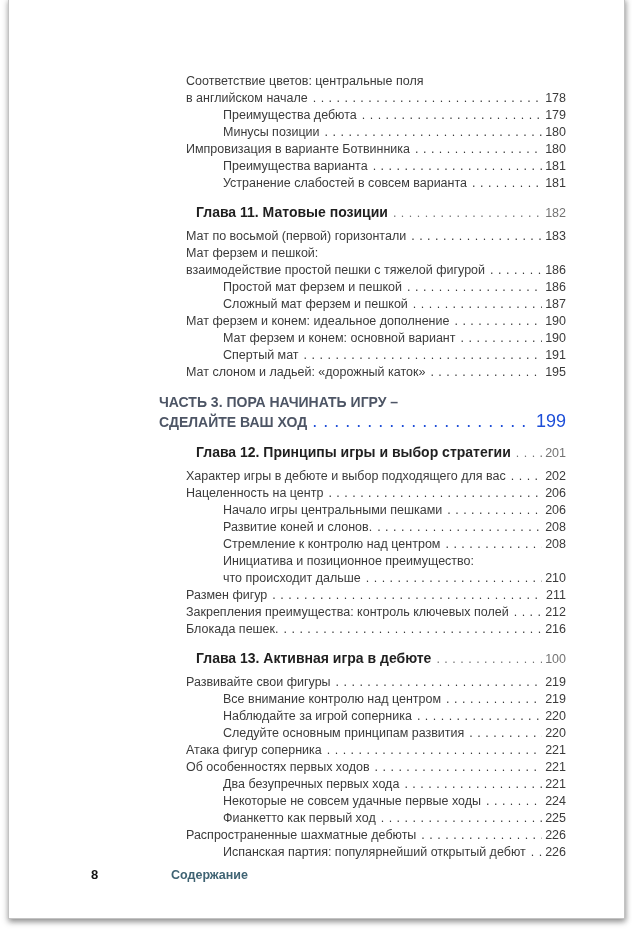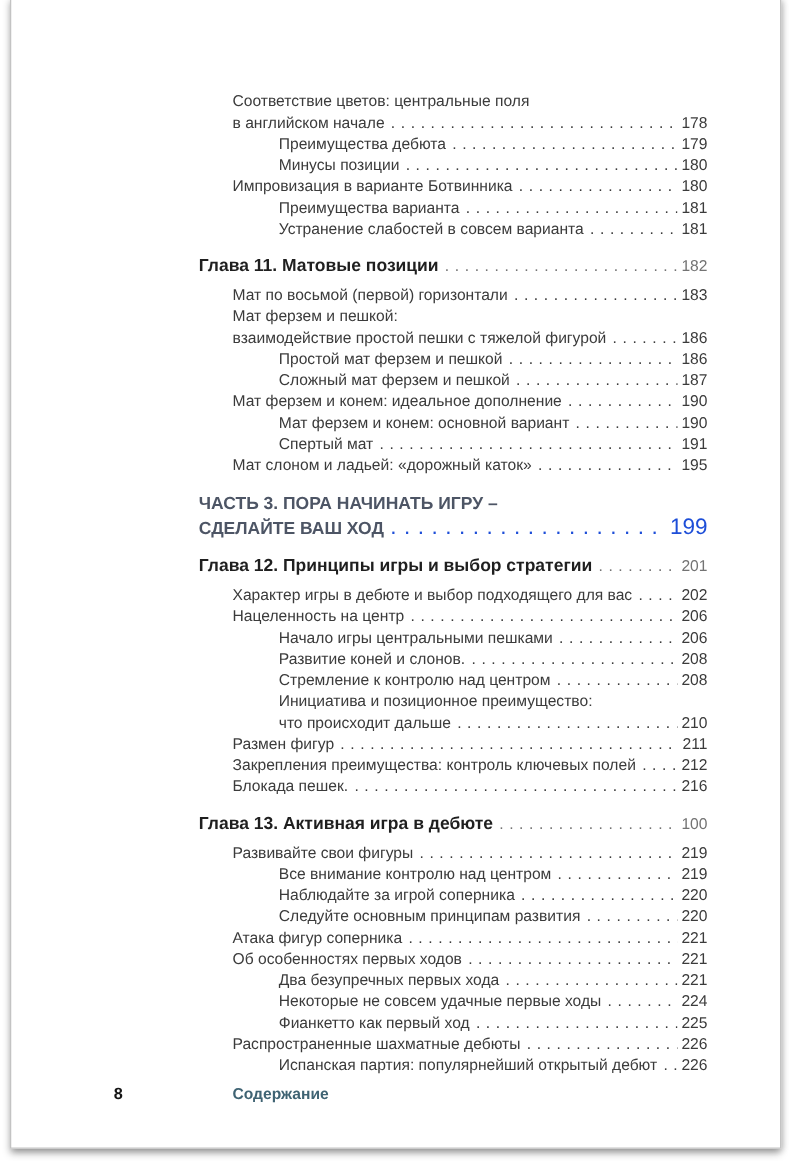--- a/index.html
+++ b/index.html
@@ -43,41 +43,42 @@
     letter-spacing:0.5px;
   }
   .pg { white-space:nowrap; }
   .chapter {
     font-weight:bold;
     font-size:14px;
     color:#1f1f1f;
     margin-top:11px;
     margin-bottom:5px;
     line-height:19px;
+    margin-left:37px;
   }
   .chapter .pg, .chapter .leader { font-weight:normal; font-size:12.5px; color:#737373; }
   .part {
     font-weight:bold;
     font-size:14px;
     color:#4d5565;
     line-height:19px;
   }
   .part-first { margin-top:12px;align-items:center; }
   .part-second { margin-bottom:7px; }
   .part .pg, .part .leader { font-weight:normal; font-size:18px; color:#1d4ed8; }
   .footer-num {
     position:absolute;
     left:82px; top:868px;
     font-weight:bold;
     font-size:13px;
     color:#141414;
   }
   .footer-title {
     position:absolute;
-    left:177px; top:869px;
+    left:162px; top:869px;
     font-weight:bold;
     font-size:12.5px;
     color:#3f6373;
   }
 </style>
 </head>
 <body>
 
 <div class="page">
   <div class="toc">

